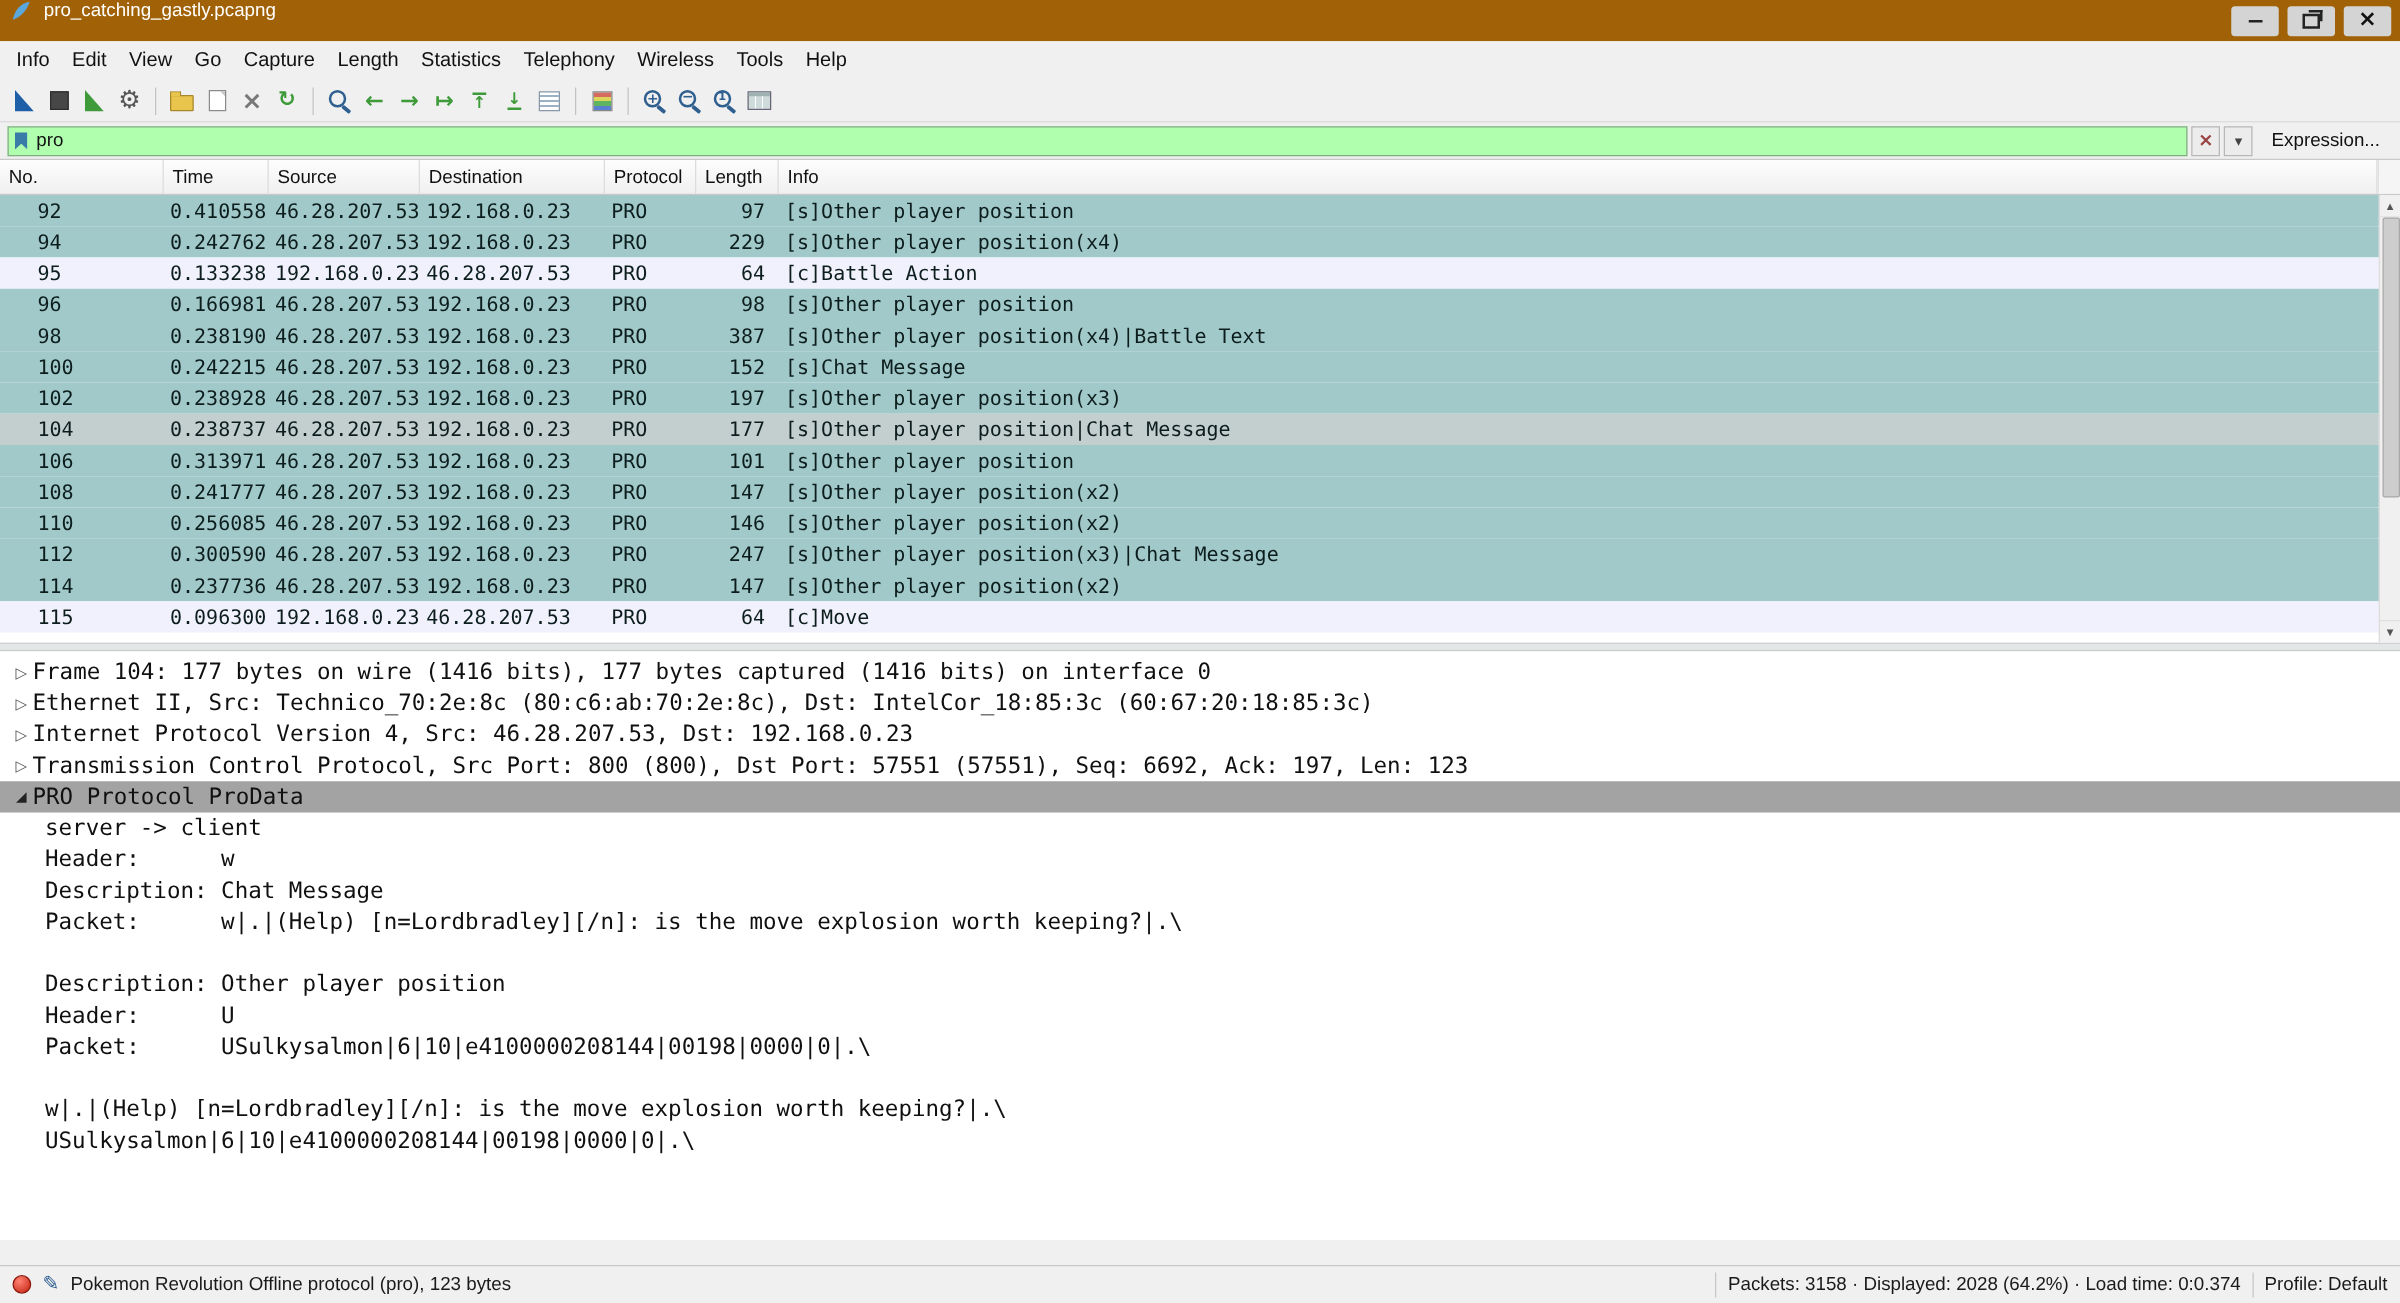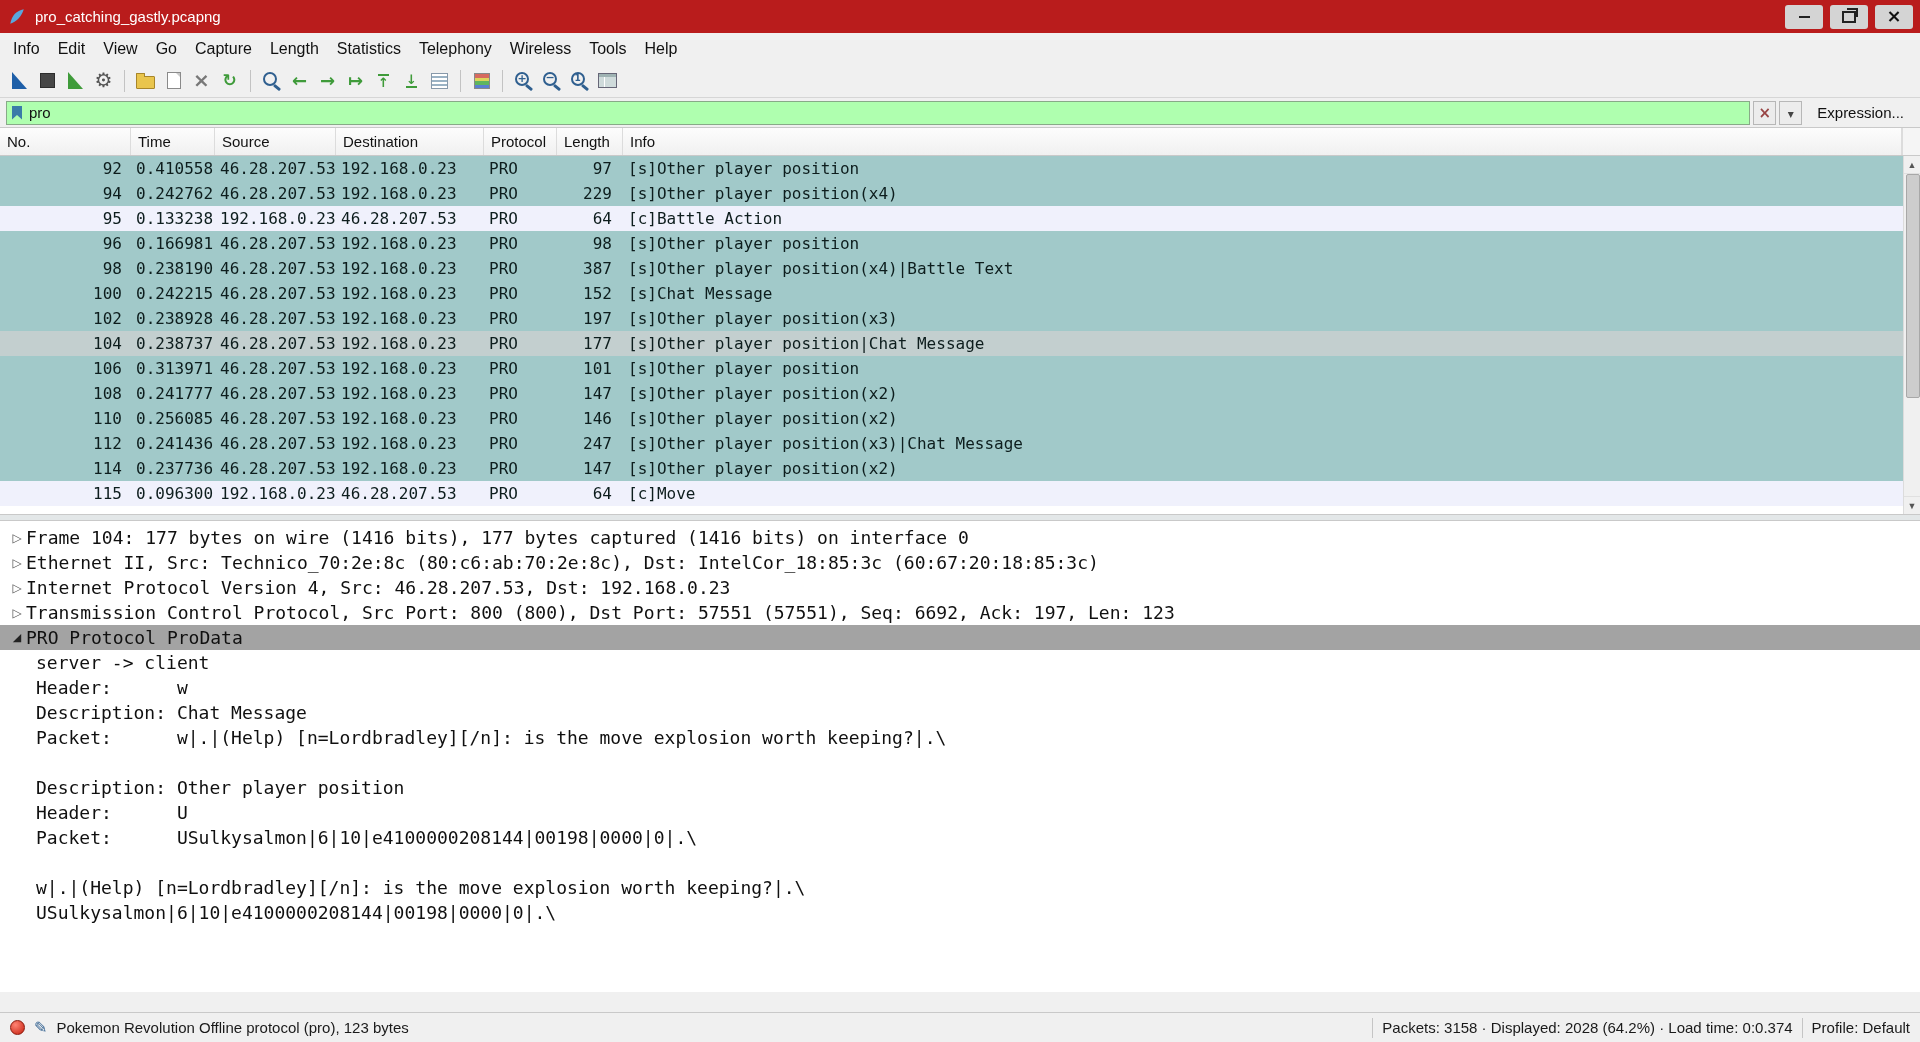--- a/index.html
+++ b/index.html
@@ -1,20 +1,20 @@
 <!DOCTYPE html>
 <html><head>
 <meta charset="utf-8">
 <style>
   html,body{margin:0;padding:0;background:#f0f0f0;}
   body{width:1920px;height:1042px;overflow:hidden;font-family:"Liberation Sans",sans-serif;}
   .window{width:1920px;height:1042px;display:flex;flex-direction:column;background:#f0f0f0;}
 
   
-  .titlebar{height:33px;background:#b91c1c;display:flex;align-items:center;flex:0 0 auto;}
+  .titlebar{height:33px;background:#a16207;display:flex;flex:0 0 auto;}
   .app-icon{margin:0 9px 0 8px;display:flex;}
   .title-text{color:#fff;font-size:15px;}
   .win-controls{margin-left:auto;display:flex;align-items:center;gap:7px;padding-right:7px;}
   .win-btn{width:38px;height:24px;background:#d4d4d4;border-radius:3px;display:flex;align-items:center;justify-content:center;}
   .g-win-min{width:11px;height:2px;background:#222;}
   .g-win-restore{position:relative;width:10px;height:8px;border:2px solid #222;}
   .g-win-restore::before{content:"";position:absolute;top:-5px;left:3px;width:9px;height:7px;border:2px solid #222;border-left:none;border-bottom:none;}
   .g-win-close::before{content:"×";font:bold 18px "DejaVu Sans",sans-serif;color:#111;line-height:1;}
 
   
@@ -66,21 +66,21 @@
 
   
   .mono{font-family:"DejaVu Sans Mono",monospace;}
   .lheader{height:27px;display:flex;background:linear-gradient(#fdfdfd,#f0f0f0);border-bottom:1px solid #c9c9c9;font-size:15px;color:#111;flex:0 0 auto;}
   .hcell{display:flex;align-items:center;border-right:1px solid #dcdcdc;padding-left:7px;box-sizing:border-box;overflow:hidden;white-space:nowrap;}
   .c-no{width:131px;}.c-time{width:84px;}.c-src{width:121px;}.c-dst{width:148px;}.c-proto{width:73px;}.c-len{width:66px;}.c-info{flex:1;}
   .hcorner{width:17px;border-left:1px solid #dcdcdc;background:#f5f5f5;}
   .list-body{position:relative;height:358px;background:#fff;overflow:hidden;flex:0 0 auto;}
   .prow{height:25px;display:flex;align-items:center;font-size:16px;color:#0d1d1d;}
   .prow span{display:block;box-sizing:border-box;overflow:hidden;white-space:pre;}
-  .prow .c-no{text-align:right;padding-right:9px;}
+  .prow .c-no{text-align:left;padding-right:9px;padding-left:30px;}
   .prow .c-time,.prow .c-src,.prow .c-dst,.prow .c-proto,.prow .c-info{padding-left:5px;}
   .prow .c-len{text-align:right;padding-right:11px;}
   .prow.server{background:#a1c9c9;}
   .prow.client{background:#f0f1fc;}
   .prow.selected{background:#c3cfcf;}
 
   
   .vscroll{position:absolute;top:0;right:0;width:17px;height:100%;background:#f0f0f0;border-left:1px solid #dcdcdc;box-sizing:border-box;}
   .sb-btn{height:17px;display:flex;align-items:center;justify-content:center;font-size:9px;color:#555;background:#f0f0f0;}
   .sb-up{border-bottom:1px solid #e0e0e0;}
@@ -349,21 +349,21 @@
           <span class="c-time">0.256085</span>
           <span class="c-src">46.28.207.53</span>
           <span class="c-dst">192.168.0.23</span>
           <span class="c-proto">PRO</span>
           <span class="c-len">146</span>
           <span class="c-info">[s]Other player position(x2)</span>
         </div>
 
         <div class="prow server">
           <span class="c-no">112</span>
-          <span class="c-time">0.241436</span>
+          <span class="c-time">0.300590</span>
           <span class="c-src">46.28.207.53</span>
           <span class="c-dst">192.168.0.23</span>
           <span class="c-proto">PRO</span>
           <span class="c-len">247</span>
           <span class="c-info">[s]Other player position(x3)|Chat Message</span>
         </div>
 
         <div class="prow server">
           <span class="c-no">114</span>
           <span class="c-time">0.237736</span>

